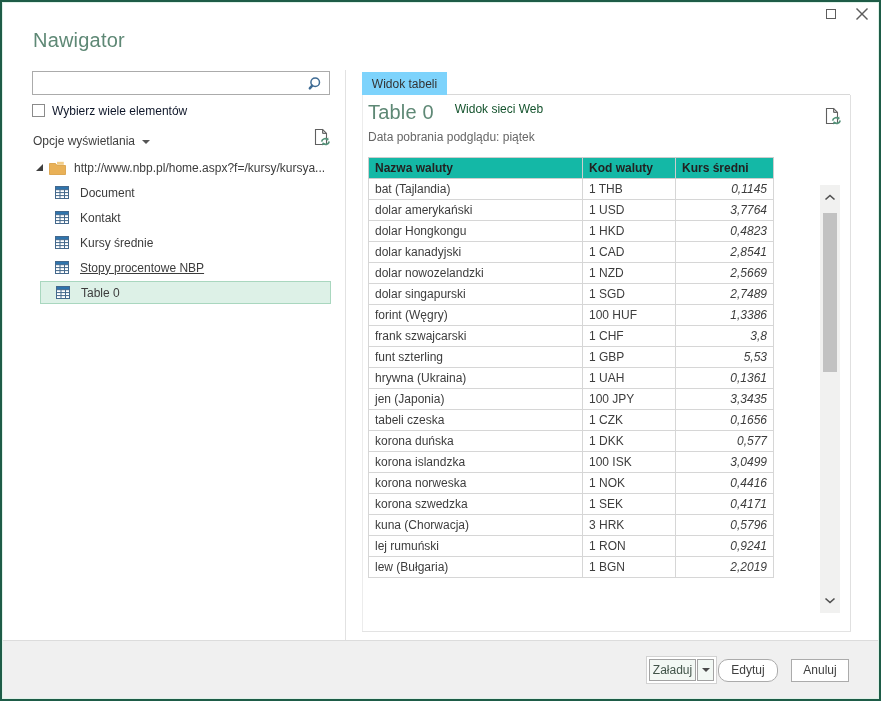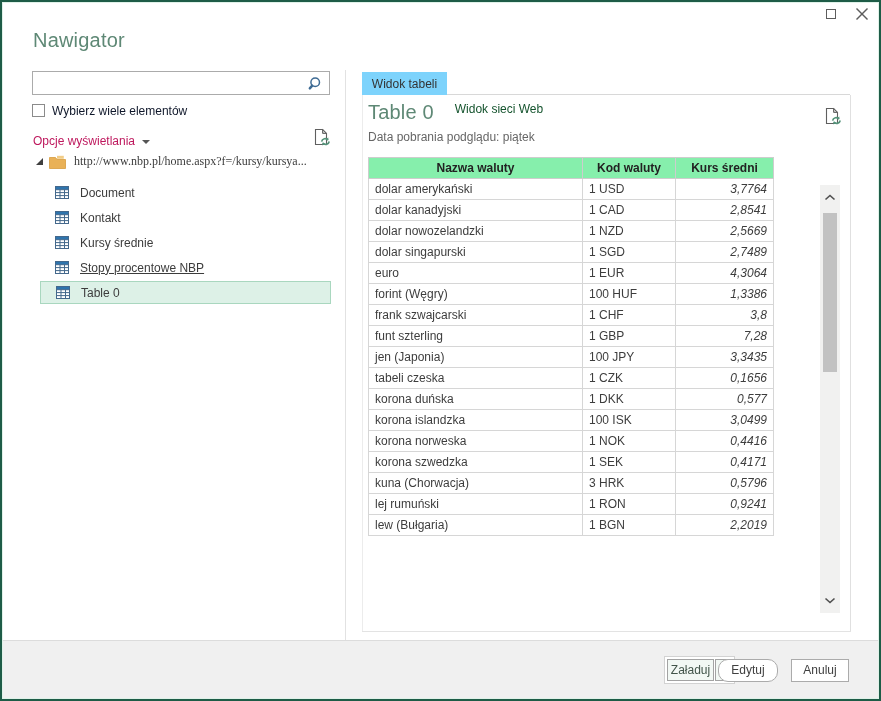--- a/index.html
+++ b/index.html
@@ -43,33 +43,33 @@
   .checkbox-row { position:absolute; left:32px; top:104px; height:14px; }
   .checkbox {
     position:absolute; left:0; top:0; width:13px; height:13px;
     border:1px solid #8b8b8b; background:#fff;
   }
   .checkbox-label {
     position:absolute; left:20px; top:0px; font-size:12px; line-height:14px;
     color:#0f172a; white-space:nowrap;
   }
   .options-row { position:absolute; left:33px; top:131px; height:15px; }
-  .options-label { font-size:12px; line-height:15px; color:#be185d; white-space:nowrap; display:inline-block; }
+  .options-label { font-size:12px; line-height:15px; color:#404040; white-space:nowrap; display:inline-block; }
   .caret-down {
     display:inline-block; width:0; height:0; margin-left:7px; margin-bottom:1px;
     border-left:4px solid transparent; border-right:4px solid transparent;
     border-top:4px solid #555;
   }
   .refresh-left { position:absolute; left:313px; top:127px; }
   
   .tree-row {
     position:absolute; height:23px; display:flex; align-items:center;
     font-size:12px; color:#3c3c3c; white-space:nowrap;
   }
-  .tree-root { left:35px; top:150px; width:300px;font-family:Liberation Serif, serif; }
+  .tree-root { left:35px; top:156px; width:300px; }
   .tree-root .expander { margin-right:5px; }
   .tree-root .folder { margin-right:8px; }
   .tree-item { left:40px; width:291px; }
   .tree-item .tbl-icon { margin-left:15px; margin-right:11px; }
   .tree-item.selected { background:#ddf1e7; border:1px solid #a9d7bf; }
   .url-text { overflow:hidden; }
   
   .v-divider { position:absolute; left:345px; top:70px; width:1px; height:570px; background:#e2e2e2; }
   
   .tabs-underline { position:absolute; left:362px; top:94px; width:488px; height:1px; background:#d8d8d8; }
@@ -98,21 +98,21 @@
   table.data {
     position:absolute; left:368px; top:157px;
     border-collapse:collapse; table-layout:fixed; width:405px;
     font-size:12px;
   }
   table.data th, table.data td {
     border:1px solid #d6d6d6; height:21px; padding:0 6px;
     overflow:hidden; white-space:nowrap;
   }
   table.data th {
-    background:#86efac; font-weight:bold; color:#222; text-align:center;
+    background:#14b8a6; font-weight:bold; color:#222; text-align:left;
     border-color:#cdcdcd;
   }
   table.data td { color:#3d3d3d; }
   table.data td.num { text-align:right; font-style:italic; }
   table.data { border:1px solid #c9c9c9; }
   
   .scrollbar {
     position:absolute; left:820px; top:185px; width:20px; height:428px;
     background:#f1f1f0;
   }
@@ -126,21 +126,21 @@
   .footer-divider { position:absolute; left:0; top:640px; width:881px; height:1px; background:#dcdcdc; }
   .btn {
     position:absolute; top:659px; height:23px;
     border:1px solid #ababab; background:#ffffff;
     font-family:inherit; font-size:12px; color:#404040;
     text-align:center; line-height:21px;
   }
   .btn-edit { left:718px; width:60px;border-radius:10px; }
   .btn-cancel { left:791px; width:58px; }
   .load-outer {
-    position:absolute; left:664px; top:656px; width:71px; height:28px;
+    position:absolute; left:646px; top:656px; width:71px; height:28px;
     border:1px solid #d2d2d2; background:#fff; padding:2px; display:flex;
   }
   .load-main {
     width:47px; height:22px; border:1px solid #a3a3a3; background:#f2f8f4;
     font-size:12px; color:#42554a; text-align:center; line-height:20px;
   }
   .load-arrow {
     width:17px; height:22px; margin-left:1px; border:1px solid #a3a3a3; background:#f2f8f4;
     display:flex; align-items:center; justify-content:center;
   }
@@ -294,58 +294,68 @@
     </colgroup>
   <thead>
     <tr>
       <th>Nazwa waluty</th>
       <th>Kod waluty</th>
       <th>Kurs średni</th>
     </tr>
   </thead>
   <tbody id="table-body">
       <tr>
+    <td>bat (Tajlandia)</td>
+    <td>1 THB</td>
+    <td class="num">0,1145</td>
+  </tr>
+      <tr>
     <td>dolar amerykański</td>
     <td>1 USD</td>
     <td class="num">3,7764</td>
   </tr>
       <tr>
+    <td>dolar Hongkongu</td>
+    <td>1 HKD</td>
+    <td class="num">0,4823</td>
+  </tr>
+      <tr>
     <td>dolar kanadyjski</td>
     <td>1 CAD</td>
     <td class="num">2,8541</td>
   </tr>
       <tr>
     <td>dolar nowozelandzki</td>
     <td>1 NZD</td>
     <td class="num">2,5669</td>
   </tr>
       <tr>
     <td>dolar singapurski</td>
     <td>1 SGD</td>
     <td class="num">2,7489</td>
   </tr>
       <tr>
-    <td>euro</td>
-    <td>1 EUR</td>
-    <td class="num">4,3064</td>
-  </tr>
-      <tr>
     <td>forint (Węgry)</td>
     <td>100 HUF</td>
     <td class="num">1,3386</td>
   </tr>
       <tr>
     <td>frank szwajcarski</td>
     <td>1 CHF</td>
     <td class="num">3,8</td>
   </tr>
       <tr>
     <td>funt szterling</td>
     <td>1 GBP</td>
-    <td class="num">7,28</td>
+    <td class="num">5,53</td>
+  </tr>
+      <tr>
+    <td>hrywna (Ukraina)</td>
+    <td>1 UAH</td>
+    <td class="num">0,1361</td>
   </tr>
       <tr>
     <td>jen (Japonia)</td>
     <td>100 JPY</td>
     <td class="num">3,3435</td>
   </tr>
       <tr>
     <td>tabeli czeska</td>
     <td>1 CZK</td>
     <td class="num">0,1656</td>

